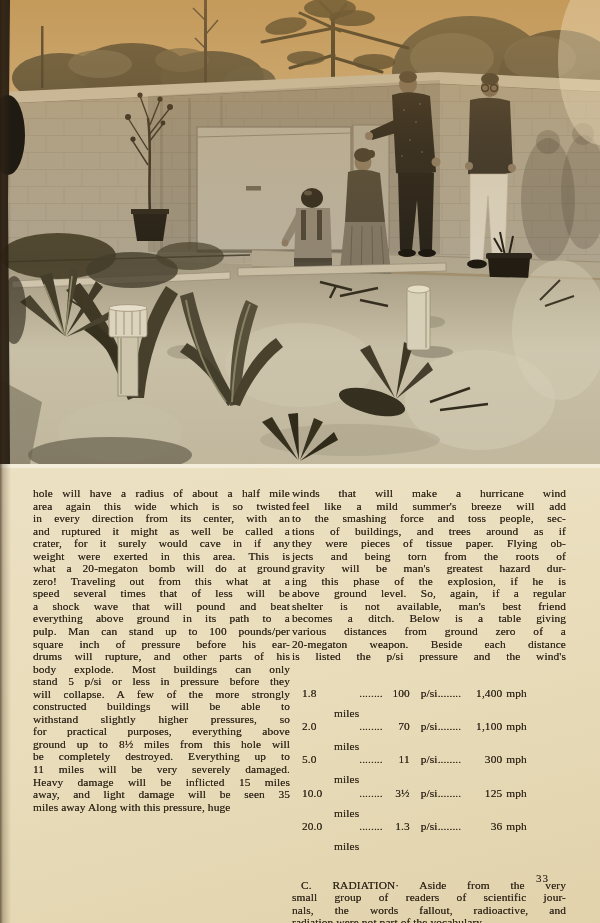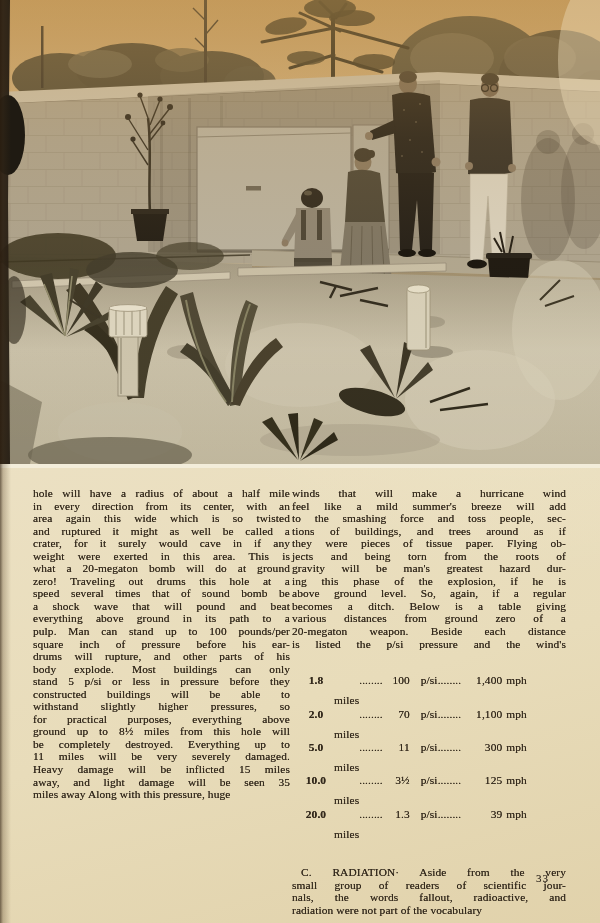--- a/index.html
+++ b/index.html
@@ -24,21 +24,21 @@
     position:absolute;top:487px;color:#33291c;font-size:11.4px;line-height:12.55px;
     letter-spacing:0.1px;text-shadow:0 0 0.45px rgba(51,41,28,0.85);
   }
   .col-left{left:33px;width:257px;}
   .col-right{left:292px;width:274px;}
   .line{text-align:justify;text-align-last:justify;}
   .line.last{text-align-last:auto;}
   .indent-first .line:first-child{text-indent:9px;}
   .pressure-table{margin-top:24px;padding-left:10px;}
   .t-row{display:flex;line-height:13.4px;white-space:pre;}
-  .t-row .c0{display:inline-block;width:28px;text-align:center;font-weight:bold;}
+  .t-row .c0{display:inline-block;width:28px;text-align:left;}
   .t-row .c1{margin-left:4px;margin-top:20px;}
   .t-row .c3{display:inline-block;width:27px;text-align:right;}
   .t-row .c4{margin-left:11px;}
   .t-row .c6{display:inline-block;width:41px;text-align:right;}
   .t-row .c7{margin-left:4px;}
   .para2{margin-top:25px;}
   .page-number{
     position:absolute;left:536px;top:872px;color:#3f362a;font-size:11px;
     letter-spacing:1px;text-shadow:0 0 0.4px rgba(63,54,42,0.8);
   }
@@ -302,35 +302,36 @@
       <rect x="0" y="0" width="600" height="464" fill="url(#sepia)"></rect>
       <ellipse cx="600" cy="60" rx="42" ry="85" fill="#e9d8b4" opacity="0.45"></ellipse>
       <polygon points="0,0 10,0 8,200 10,464 0,464" fill="#241c13" opacity="0.95"></polygon>
       <ellipse cx="8" cy="135" rx="17" ry="40" fill="#1f1a12"></ellipse>
       <ellipse cx="14" cy="310" rx="12" ry="34" fill="#2c2517" opacity="0.6"></ellipse>
     </g>
   </svg>
 
   <div class="col col-left">
       <div class="line">hole will have a radius of about a half mile</div>
+      <div class="line">area again this wide which is so twisted</div>
       <div class="line">in every direction from its center, with an</div>
-      <div class="line">area again this wide which is so twisted</div>
       <div class="line">and ruptured it might as well be called a</div>
       <div class="line">crater, for it surely would cave in if any</div>
       <div class="line">weight were exerted in this area. This is</div>
       <div class="line">what a 20-megaton bomb will do at ground</div>
-      <div class="line">zero! Traveling out drums this hole at a</div>
-      <div class="line">speed several times that of sound bomb be</div>
+      <div class="line">zero! Traveling out from this what at a</div>
+      <div class="line">speed several times that of less will be</div>
       <div class="line">a shock wave that will pound and beat</div>
       <div class="line">everything above ground in its path to a</div>
       <div class="line">pulp. Man can stand up to 100 pounds/per</div>
       <div class="line">square inch of pressure before his ear-</div>
       <div class="line">drums will rupture, and other parts of his</div>
       <div class="line">body explode. Most buildings can only</div>
       <div class="line">stand 5 p/si or less in pressure before they</div>
+      <div class="line">will collapse. A few of the more strongly</div>
       <div class="line">constructed buildings will be able to</div>
       <div class="line">withstand slightly higher pressures, so</div>
       <div class="line">for practical purposes, everything above</div>
       <div class="line">ground up to 8½ miles from this hole will</div>
       <div class="line">be completely destroyed. Everything up to</div>
       <div class="line">11 miles will be very severely damaged.</div>
       <div class="line">Heavy damage will be inflicted 15 miles</div>
       <div class="line">away, and light damage will be seen 35</div>
       <div class="line last">miles away Along with this pressure, huge</div>
     </div>
@@ -339,32 +340,33 @@
     <div class="para1">
         <div class="line">winds that will make a hurricane wind</div>
         <div class="line">feel like a mild summer's breeze will add</div>
         <div class="line">to the smashing force and toss people, sec-</div>
         <div class="line">tions of buildings, and trees around as if</div>
         <div class="line">they were pieces of tissue paper. Flying ob-</div>
         <div class="line">jects and being torn from the roots of</div>
         <div class="line">gravity will be man's greatest hazard dur-</div>
         <div class="line">ing this phase of the explosion, if he is</div>
         <div class="line">above ground level. So, again, if a regular</div>
+        <div class="line">shelter is not available, man's best friend</div>
         <div class="line">becomes a ditch. Below is a table giving</div>
         <div class="line">various distances from ground zero of a</div>
         <div class="line">20-megaton weapon. Beside each distance</div>
         <div class="line">is listed the p/si pressure and the wind's</div>
       </div>
 
     <div class="pressure-table">
       <div class="t-row"><span class="c0">1.8</span><span class="c1">miles</span><span class="c2">........</span><span class="c3">100</span><span class="c4">p/si</span><span class="c5">........</span><span class="c6">1,400</span><span class="c7">mph</span></div>
       <div class="t-row"><span class="c0">2.0</span><span class="c1">miles</span><span class="c2">........</span><span class="c3">70</span><span class="c4">p/si</span><span class="c5">........</span><span class="c6">1,100</span><span class="c7">mph</span></div>
       <div class="t-row"><span class="c0">5.0</span><span class="c1">miles</span><span class="c2">........</span><span class="c3">11</span><span class="c4">p/si</span><span class="c5">........</span><span class="c6">300</span><span class="c7">mph</span></div>
       <div class="t-row"><span class="c0">10.0</span><span class="c1">miles</span><span class="c2">........</span><span class="c3">3½</span><span class="c4">p/si</span><span class="c5">........</span><span class="c6">125</span><span class="c7">mph</span></div>
-      <div class="t-row"><span class="c0">20.0</span><span class="c1">miles</span><span class="c2">........</span><span class="c3">1.3</span><span class="c4">p/si</span><span class="c5">........</span><span class="c6">39</span><span class="c7">mph</span></div>
+      <div class="t-row"><span class="c0">20.0</span><span class="c1">miles</span><span class="c2">........</span><span class="c3">1.3</span><span class="c4">p/si</span><span class="c5">........</span><span class="c6">36</span><span class="c7">mph</span></div>
     </div>
 
     <div class="para2 indent-first">
         <div class="line">C. RADIATION· Aside from the very</div>
         <div class="line">small group of readers of scientific jour-</div>
         <div class="line">nals, the words fallout, radioactive, and</div>
         <div class="line last">radiation were not part of the vocabulary</div>
       </div>
   </div>
 

